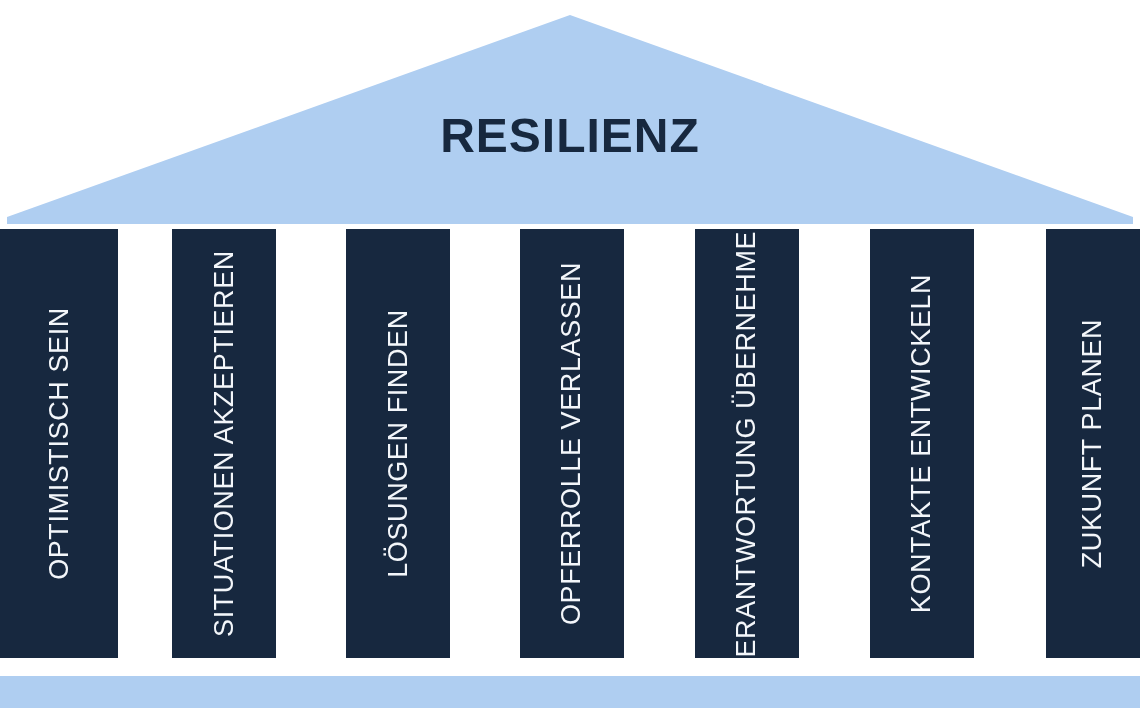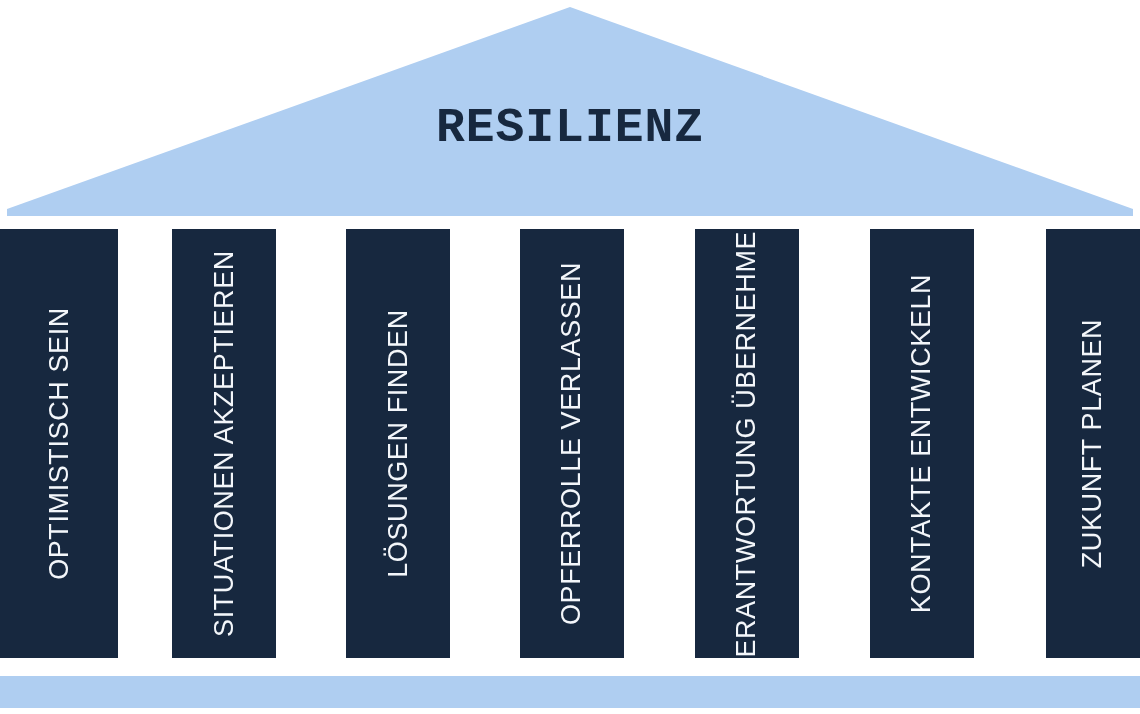--- a/index.html
+++ b/index.html
@@ -16,24 +16,23 @@
     position: relative;
     width: 1140px;
     height: 714px;
     background: #ffffff;
   }
 
   
   .pediment {
     position: absolute;
     left: 0;
-    top: 4px;
+    top: 12px;
     width: 1136px;
     height: 212px;
-    font-family: Liberation Mono, monospace;
   }
   .pediment svg { display: block; width: 1140px; height: 212px; }
 
   .pediment-title {
     position: absolute;
     left: 0;
     top: 100px;
     width: 1140px;
     text-align: center;
     font-size: 48px;

